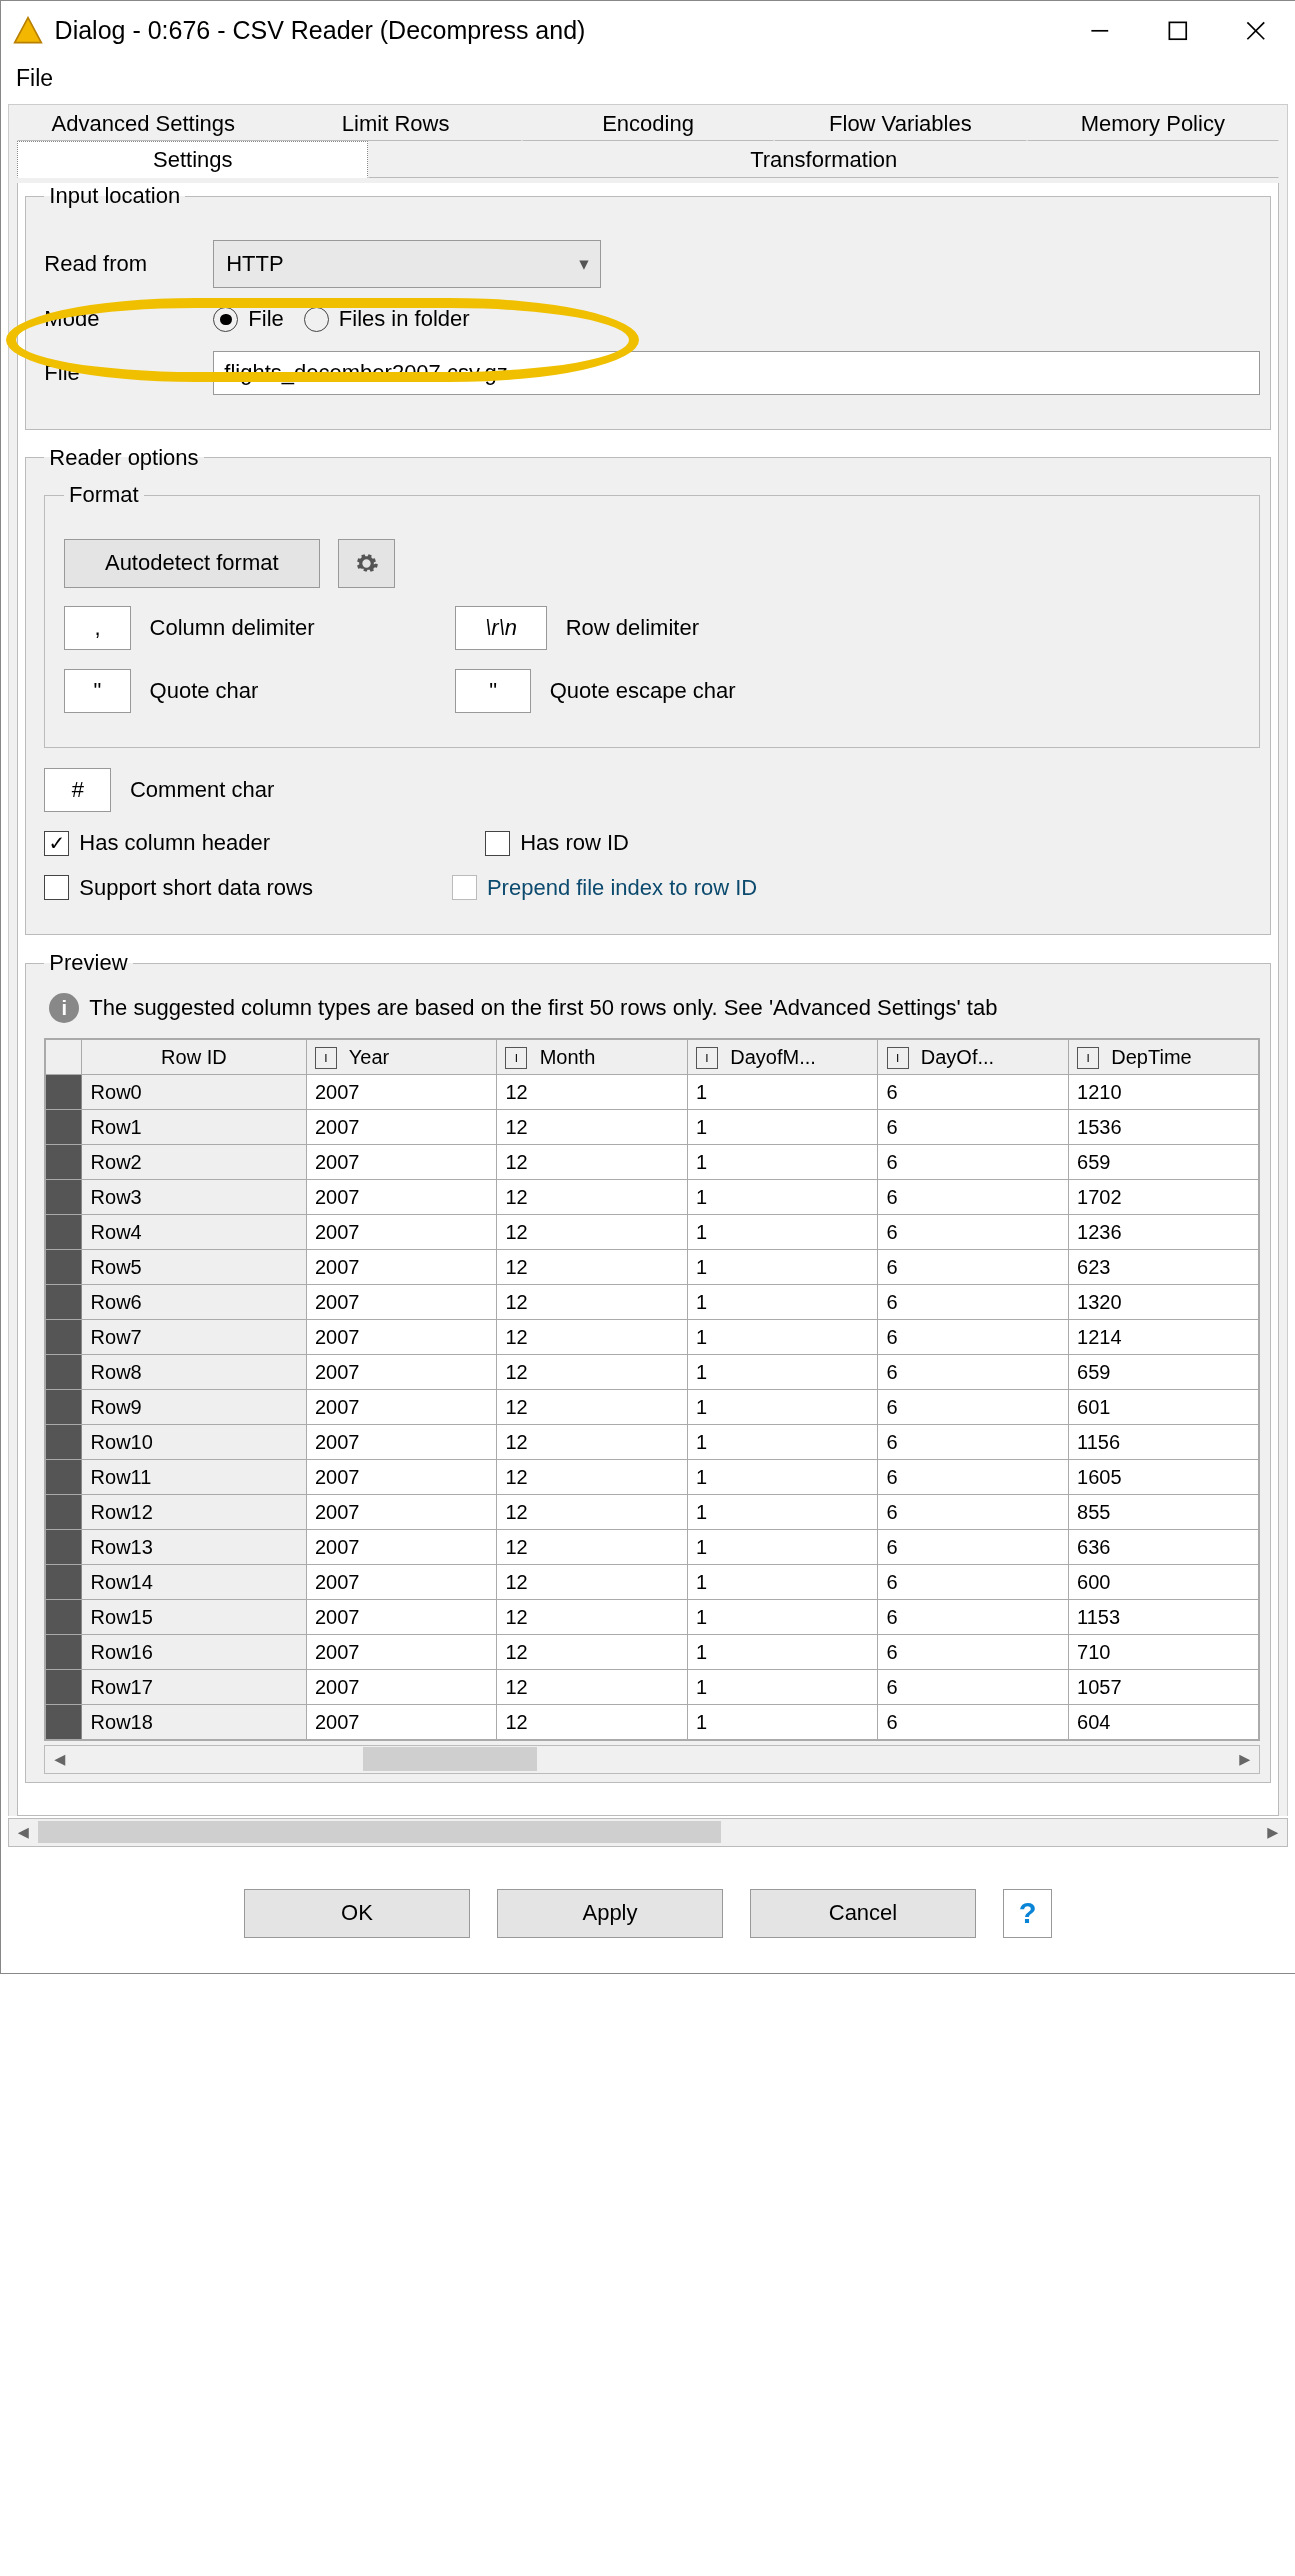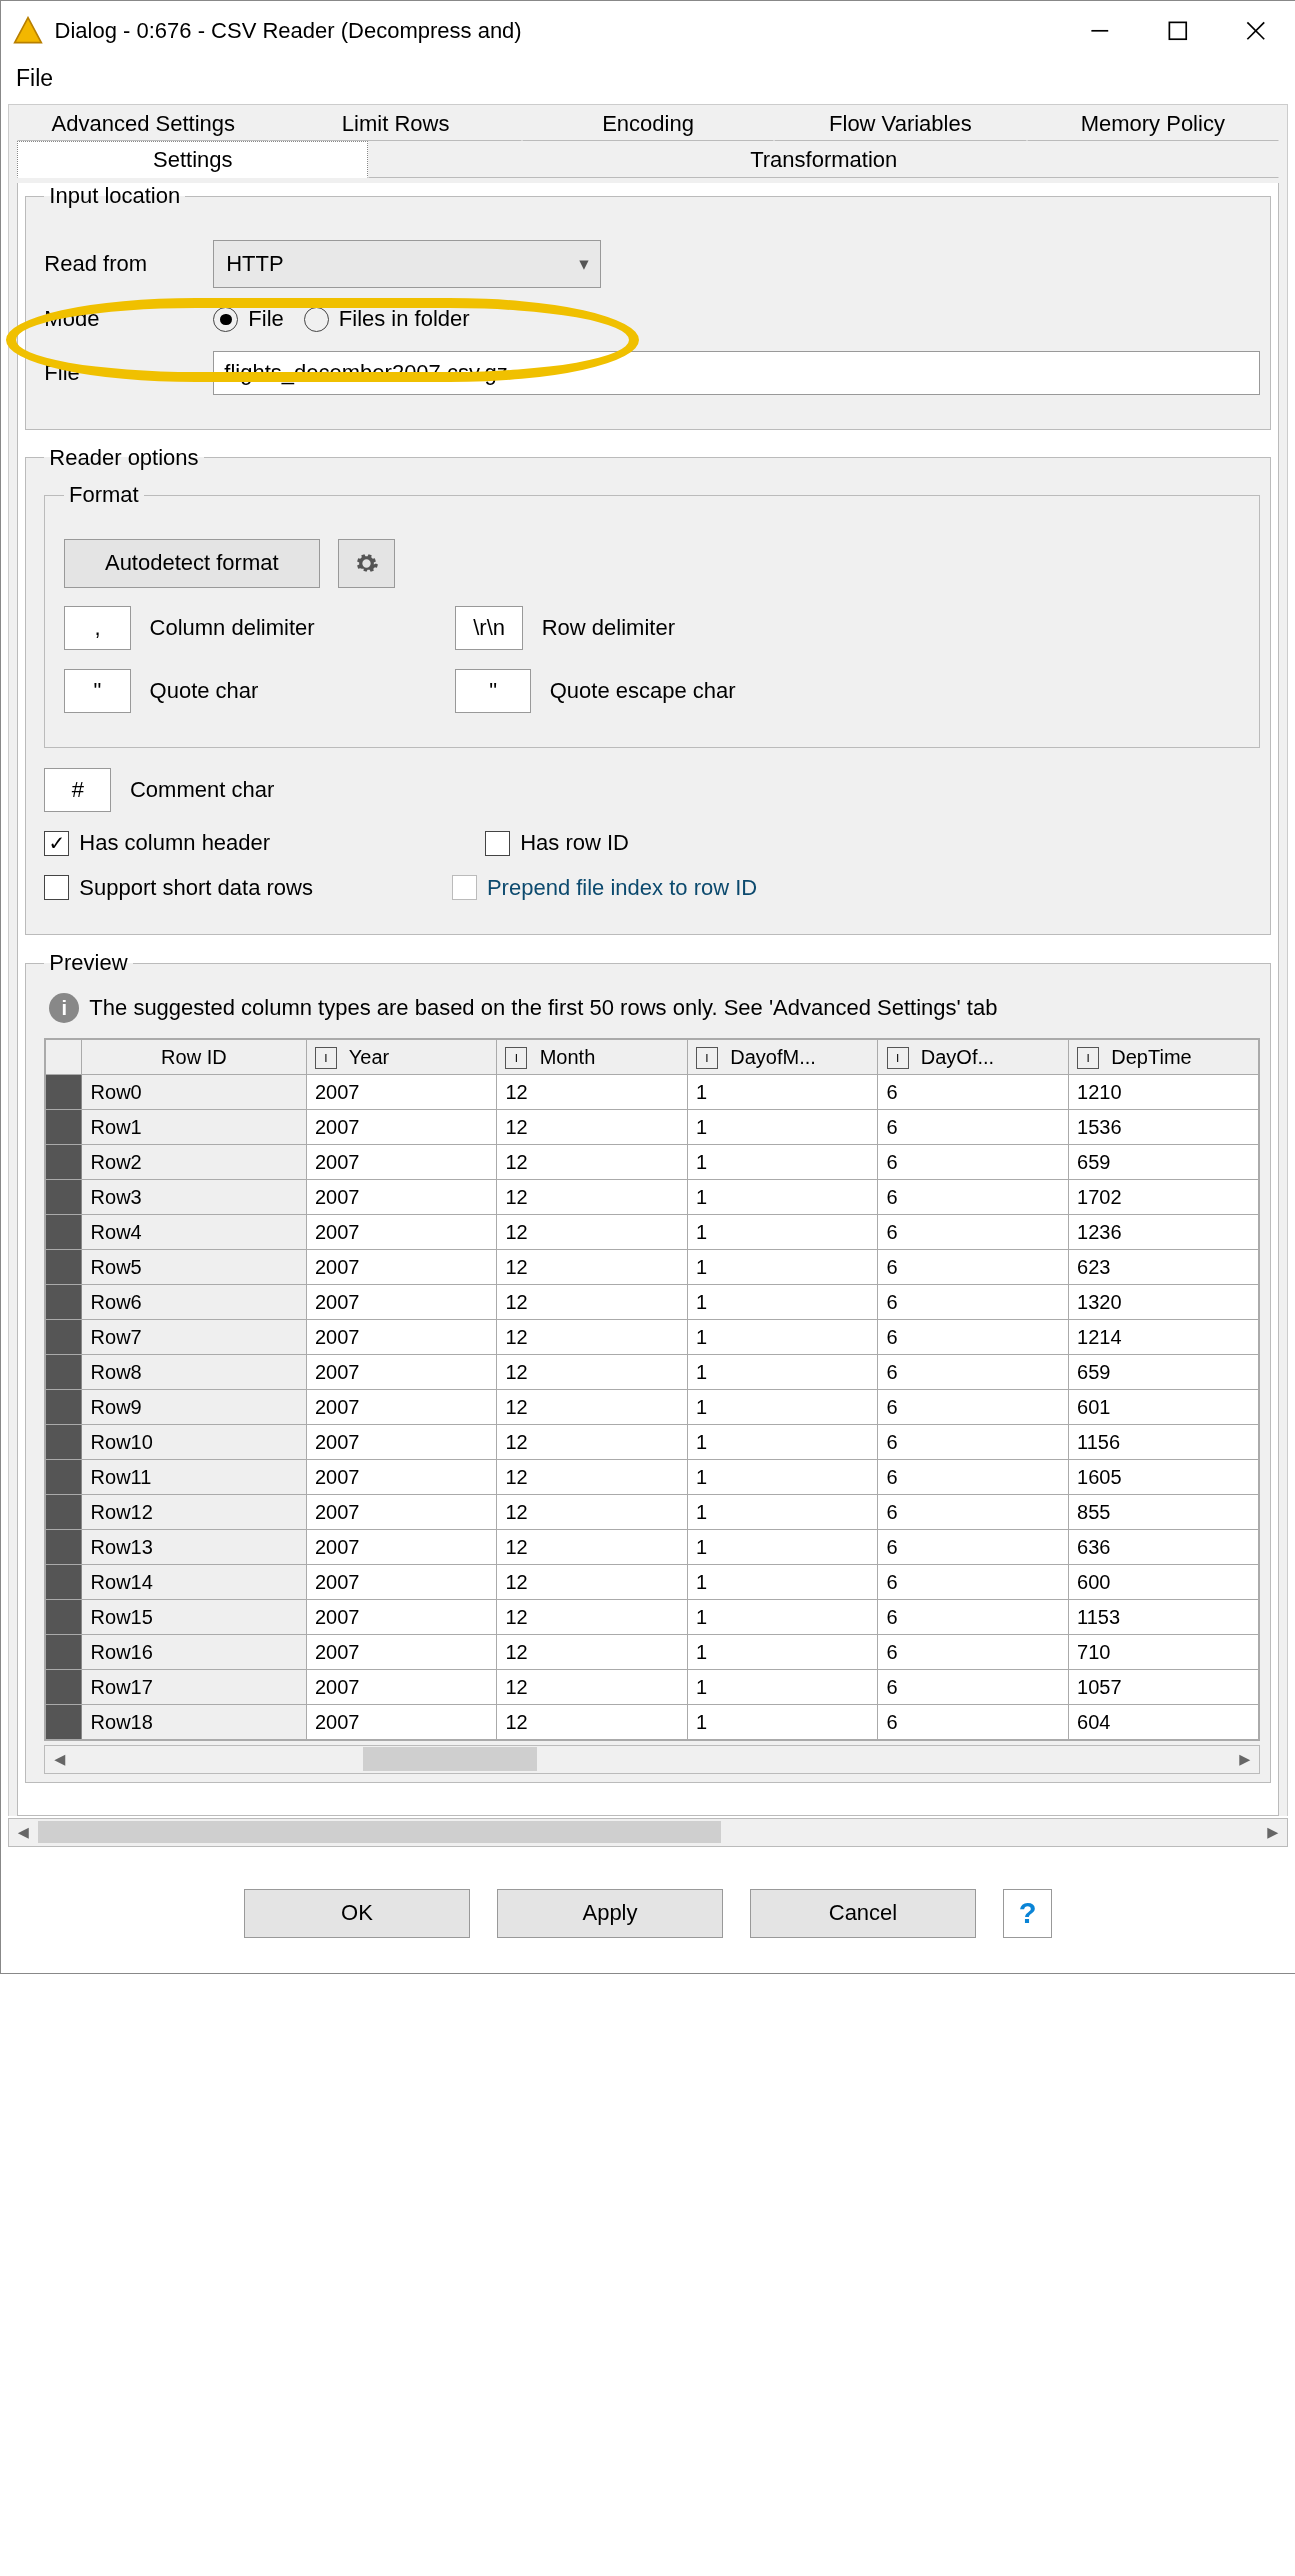--- a/index.html
+++ b/index.html
@@ -9,21 +9,21 @@
     font-size: 22px;
     background:#fff;
     color:#000;
     width:1296px;
   }
   .window { width:1296px; border:0.8px solid #888; background:#fff; }
   .titlebar {
     display:flex; align-items:center; height:59px; padding:0 0 0 11.8px;
   }
   .titlebar .app-icon { width:30px; height:30px; margin-right:11.8px; }
-  .titlebar .title { flex:1; font-size:22px; }
+  .titlebar .title { flex:1; font-size:25px; }
   .win-controls { display:flex; height:100%; }
   .win-btn { width:78px; display:flex; align-items:center; justify-content:center; }
   .menubar { padding:5px 15px 8.4px; font-size:23px; }
   .content-scroll {
     margin: 3.4px 6.7px 0 6.7px;
     border:0.8px solid #ccc; border-bottom:none;
     background:#f0f0f0;
     padding:0;
   }
   
@@ -227,21 +227,21 @@
               <span>
                 <svg width="25" height="25" viewBox="0 0 24 24">
                     <path fill="#555" d="M12 8a4 4 0 100 8 4 4 0 000-8zm9 4l2 1-1 3-2-.5a8 8 0 01-1.5 1.5l.5 2-3 1-1-2a8 8 0 01-2 0l-1 2-3-1 .5-2A8 8 0 016 16.5L4 17l-1-3 2-1a8 8 0 010-2l-2-1 1-3 2 .5A8 8 0 017.5 6L7 4l3-1 1 2a8 8 0 012 0l1-2 3 1-.5 2A8 8 0 0118 7.5l2-.5 1 3-2 1a8 8 0 010 2z"></path>
                   </svg>
               </span>
             </span>
           </div>
           <div class="row" style="gap:18.6px;">
             <span class="smallbox">,</span>
             <span style="width:287px;">Column delimiter</span>
-            <span class="smallbox" style="width:68px;">\r\n</span>
+            <span class="smallbox" style="width:92px;font-style:italic;">\r\n</span>
             <span>Row delimiter</span>
           </div>
           <div class="row" style="gap:18.6px;">
             <span class="smallbox">"</span>
             <span style="width:287px;">Quote char</span>
             <span class="smallbox" style="width:76px;">"</span>
             <span>Quote escape char</span>
           </div>
         </fieldset>
 

